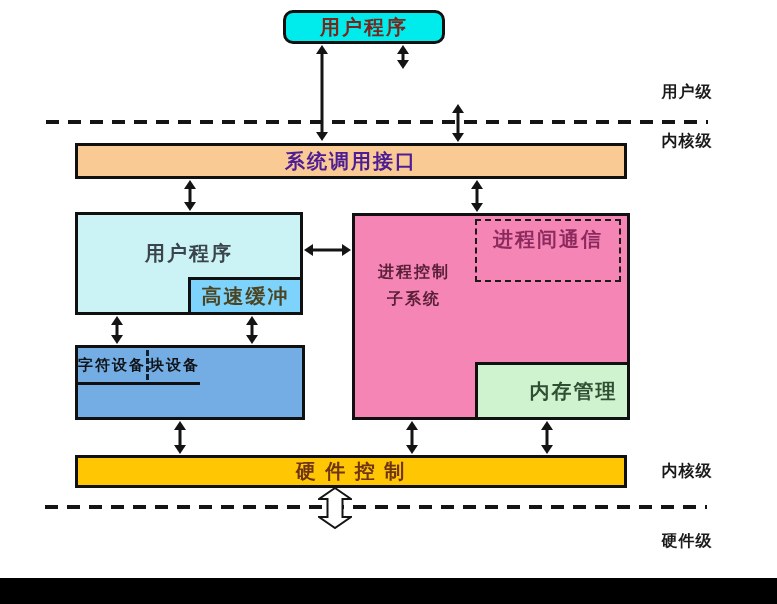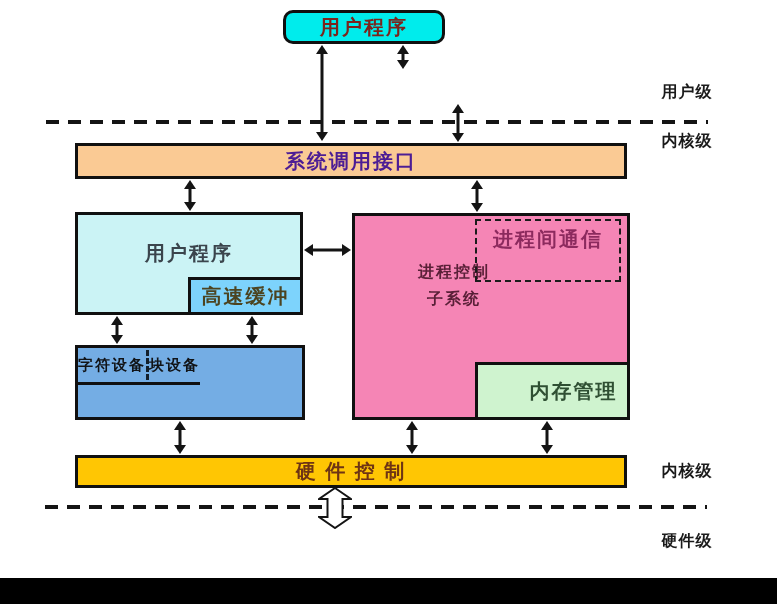--- a/index.html
+++ b/index.html
@@ -31,21 +31,21 @@
   .library .box-label{color:#3c3430;}
   .syscall{left:75px;top:143px;width:552px;height:36px;background:#FACA94;}
   .syscall .box-label{color:#4c1d95;}
   .file-subsys{left:75px;top:212px;width:228px;height:103px;background:#CBF3F5;align-items:flex-start;}
   .file-subsys .box-label{color:#3a444c;margin-top:26px;}
   .buffer-cache{left:188px;top:277px;width:115px;height:38px;background:#7dd3fc;}
   .buffer-cache .box-label{color:#4c4420;}
   .proc-ctrl{left:352px;top:213px;width:278px;height:207px;background:#F585B5;}
   .proc-ctrl-label{
     position:absolute;left:355px;top:258px;width:118px;text-align:center;
-    font-weight:bold;font-size:16px;line-height:1.7;color:#5a2038;letter-spacing:2px;white-space:pre-line;margin-left:40px;
+    font-weight:bold;font-size:16px;line-height:1.7;color:#5a2038;letter-spacing:2px;white-space:pre-line;
   }
   .dashed-box{position:absolute;border:2px dashed #1b1b1b;box-sizing:border-box;}
   .ipc{left:475px;top:219px;width:146px;height:63px;}
   .ipc .box-label{position:absolute;top:6px;width:100%;color:#8c2a5e;}
   .scheduler{left:475px;top:289px;width:146px;height:61px;display:flex;align-items:center;justify-content:center;}
   .scheduler .box-label{color:#6d2e7e;}
   .mem-mgmt{left:475px;top:362px;width:155px;height:58px;background:#CFF3CF;padding-left:42px;}
   .mem-mgmt .box-label{color:#2f4f33;}
   .devices{left:75px;top:345px;width:230px;height:75px;background:#74ADE4;flex-direction:row;align-items:stretch;justify-content:flex-start;padding:0;}
   .dev-row-top{display:flex;height:34px;border-bottom:3px solid #101010;}

